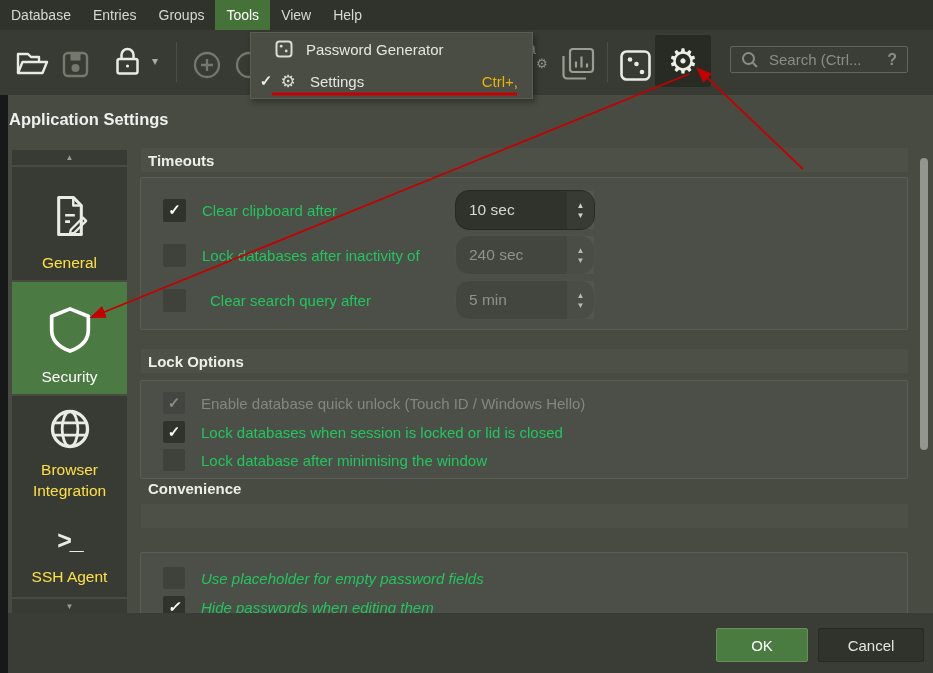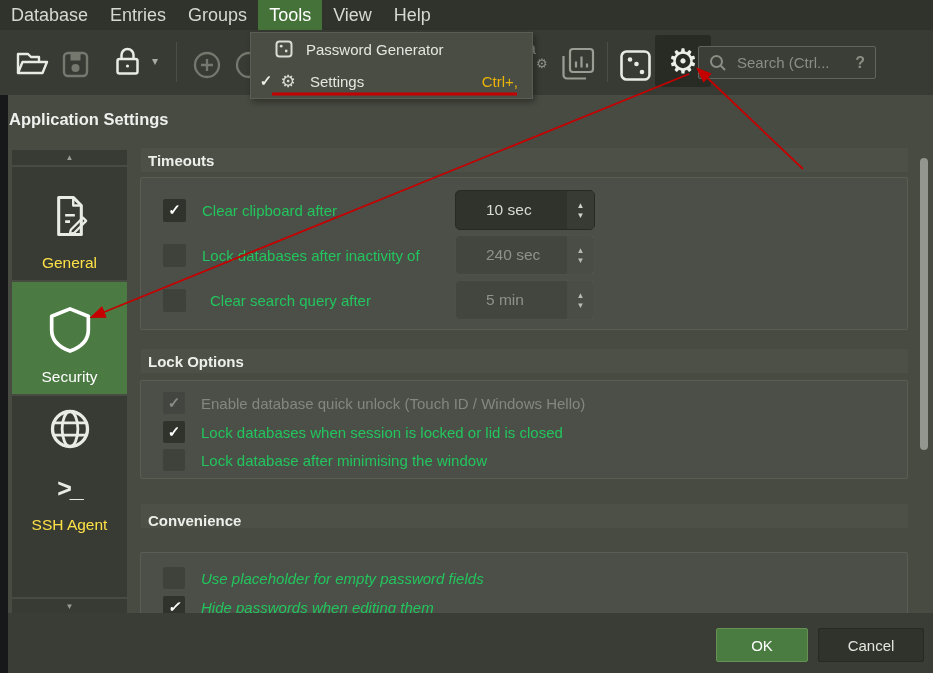--- a/index.html
+++ b/index.html
@@ -7,34 +7,34 @@
   body {
     position:relative; overflow:hidden;
     background:#484b42;
     font-family:"Liberation Sans", sans-serif;
     color:#dcded9;
   }
   
   .menubar { position:absolute; left:0; top:0; width:933px; height:30px;
     background:#30332b; display:flex; align-items:stretch; z-index:20; }
   .menu-item { display:flex; align-items:center; padding:0 11px;
-    font-size:18px; color:#d6d8d2; cursor:default; }
+    font-size:14px; color:#d6d8d2; cursor:default; }
   .menu-item.active { background:#447239; color:#ffffff; }
   
   .toolbar { position:absolute; left:0; top:30px; width:933px; height:65px;
     background:#383b33; z-index:10; }
   .tbtn { position:absolute; display:flex; align-items:center; justify-content:center; }
   .tsep { position:absolute; top:12px; width:1px; height:40px; background:#4b4e45; }
   .gear-box { left:655px; top:5px; width:56px; height:52px; background:#282b24; border-radius:3px; }
   .gear-glyph { font-size:34px; color:#eceee8; line-height:1; }
   .gear-glyph-small { font-size:17px; color:#d9dbd5; line-height:1; }
   .caret { font-size:12px; color:#a8aba2; }
   .partial-a { position:absolute; left:527px; top:10px; font-size:16px; color:#8f928a; }
   .partial-a-gear { position:absolute; left:536px; top:26px; font-size:13px; color:#8f928a; }
-  .searchbox { position:absolute; left:698px; top:16px; width:178px; height:33px;
+  .searchbox { position:absolute; left:730px; top:16px; width:178px; height:27px;
     border:1px solid #62655c; border-radius:2px; background:#3b3e36;
     display:flex; align-items:center; padding:0 10px; }
   .search-ph { font-size:15px; color:#8b8e85; margin-left:10px; white-space:nowrap;
     overflow:hidden; flex:1; }
   .search-help { font-size:16px; color:#8b8e85; font-weight:bold; }
   
   .dropdown { position:absolute; left:250px; top:32px; width:283px; height:67px;
     background:#4a4d44; border:1px solid #5a5d53; z-index:30;
     box-shadow:2px 3px 6px rgba(0,0,0,.35); }
   .dd-row { display:flex; align-items:center; height:32px; font-size:15px; color:#e4e6e0; }
@@ -61,22 +61,22 @@
   .groupbox { position:absolute; left:140px; width:768px;
     border:1px solid #5a5d53; background:#4c4f47; border-radius:2px; overflow:hidden; }
   .row { position:absolute; left:22px; right:16px; display:flex; align-items:center; }
   .cb { width:23px; height:23px; border-radius:2px; background:#30332b;
     display:flex; align-items:center; justify-content:center;
     font-size:15px; font-weight:bold; color:#ffffff; flex:none; }
   .cb.unchecked { background:#3f423a; }
   .cb.dim { background:#434640; color:#8a8d84; }
   .row .lab { margin-left:16px; font-size:15px; color:#22c55e; }
   .row .lab.dim { color:#84877f; }
-  .spin { position:absolute; left:292px; width:140px; height:40px; border-radius:5px;
-    display:flex; align-items:center; padding-left:30px; font-size:15.5px; }
+  .spin { position:absolute; left:292px; width:140px; height:40px; border-radius:14px;
+    display:flex; align-items:center; padding-left:13px; font-size:15.5px; }
   .spin.on { background:#30332b; color:#d8dad4; border:1px solid #272a23; }
   .spin.off { background:#43463e; color:#8f928a; border:1px solid #4e5149; }
   .spin .arrows { margin-left:auto; width:27px; align-self:stretch;
     display:flex; flex-direction:column; align-items:center; justify-content:center;
     gap:3px; font-size:8px; line-height:7px; color:#cfd2cb; background:rgba(255,255,255,0.04); }
   .spin.off .arrows { color:#b9bcb3; }
   
   .bottom-bar { position:absolute; left:0; top:613px; width:933px; height:60px;
     background:#3a3d35; z-index:5; }
   .btn { position:absolute; top:15px; height:34px; border-radius:2px;
@@ -235,20 +235,21 @@
 
 <div class="side" style="top:396px; height:201px;">
   <div class="side-item" style="padding-top:12px;">
     <span>
       <svg class="ic" width="42" height="42" viewBox="0 0 24 24" fill="none" stroke="#e9ebe5" stroke-width="1.9">
         <circle cx="12" cy="12" r="10"></circle>
         <ellipse cx="12" cy="12" rx="4.5" ry="10" stroke-width="1.6"></ellipse>
         <path d="M2.6 8.5 h18.8 M2.6 15.5 h18.8" stroke-width="1.6"></path>
       </svg>
     </span>
+    <span class="lbl" style="margin-top:10px; width:104px;">Browser Integration</span>
   </div>
   <div class="side-item" style="padding-top:24px;">
     <span class="terminal-glyph">&gt;_</span>
     <span class="lbl" style="margin-top:12px;">SSH Agent</span>
   </div>
 </div>
 
 <div class="side scroll-strip" style="top:599px;">
   <span>▼</span>
 </div>
@@ -308,21 +309,21 @@
     </div>
     <span class="lab">Lock databases when session is locked or lid is closed</span>
   </div>
   <div class="row" style="top:66px; height:26px;">
     <div class="cb unchecked" style="width:22px; height:22px;"></div>
     <span class="lab">Lock database after minimising the window</span>
   </div>
 </div>
 
 <div class="sec-band" style="top:504px;"></div>
-<div class="sec-title" style="top:512px;">Convenience</div>
+<div class="sec-title" style="top:480px;">Convenience</div>
 <div class="groupbox" style="top:552px; height:79px;font-style:italic;">
   <div class="row" style="top:12px; height:26px;">
     <div class="cb unchecked" style="width:22px; height:22px;"></div>
     <span class="lab">Use placeholder for empty password fields</span>
   </div>
   <div class="row" style="top:41px; height:26px;">
     <div class="cb" style="width:22px; height:22px;">
       <span>✓</span>
     </div>
     <span class="lab">Hide passwords when editing them</span>

